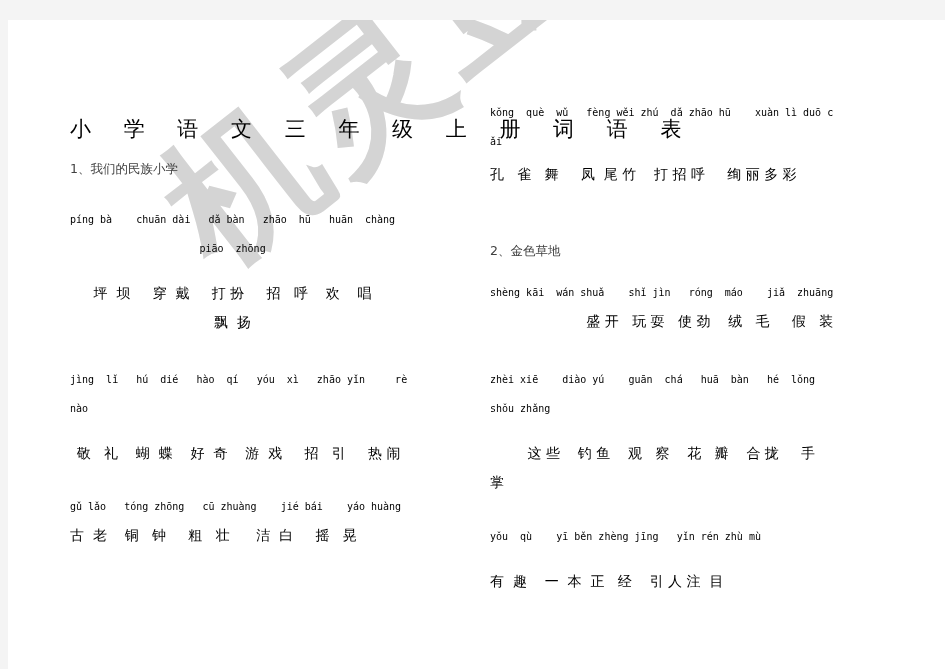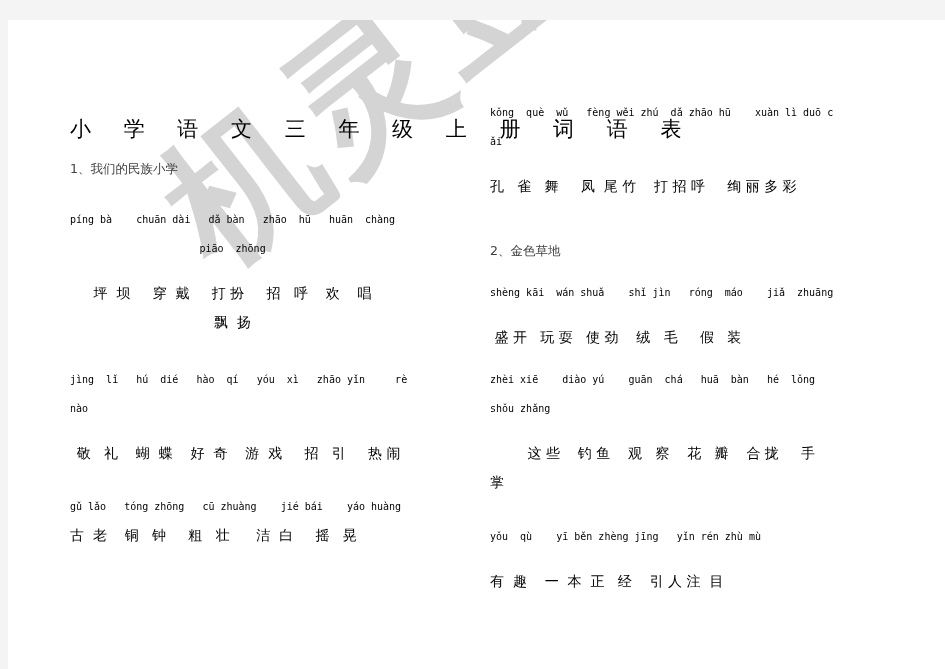--- a/index.html
+++ b/index.html
@@ -149,30 +149,30 @@
         <div class="hanzi-line blk" style="">古  老    铜   钟     粗   壮      洁  白     摇   晃</div>
       </div>
 
     </div>
 
     <div class="column" id="col-right">
 
       <div class="block" style="top:78px;">
         <div class="pinyin-line blk">kǒng  què  wǔ   fèng wěi zhú  dǎ zhāo hū    xuàn lì duō c</div>
         <div class="pinyin-line blk">ǎi</div>
-        <div class="hanzi-line blk" style="margin-top:16px;">孔   雀   舞     凤  尾 竹    打 招 呼     绚 丽 多 彩</div>
+        <div class="hanzi-line blk" style="margin-top:4px;">孔   雀   舞     凤  尾 竹    打 招 呼     绚 丽 多 彩</div>
       </div>
 
       <div class="block" style="top:222px;">
         <div class="lesson-heading">2、金色草地</div>
       </div>
 
       <div class="block" style="top:258px;">
         <div class="pinyin-line blk">shèng kāi  wán shuǎ    shǐ jìn   róng  máo    jiǎ  zhuāng</div>
-        <div class="hanzi-line blk" style="margin-top:16px;"> 盛 开   玩 耍   使 劲    绒   毛     假   装</div>
+        <div class="hanzi-line blk" style="margin-top:0;text-align:right;"> 盛 开   玩 耍   使 劲    绒   毛     假   装</div>
       </div>
 
       <div class="block" style="top:345px;">
         <div class="pinyin-line blk">zhèi xiē    diào yú    guān  chá   huā  bàn   hé  lǒng</div>
         <div class="pinyin-line blk">shǒu zhǎng</div>
         <div class="hanzi-line blk" style="margin-top:16px;text-align:right;">这 些    钓 鱼    观   察    花   瓣    合 拢     手</div>
         <div class="hanzi-line blk">掌</div>
       </div>
 
       <div class="block" style="top:502px;">

